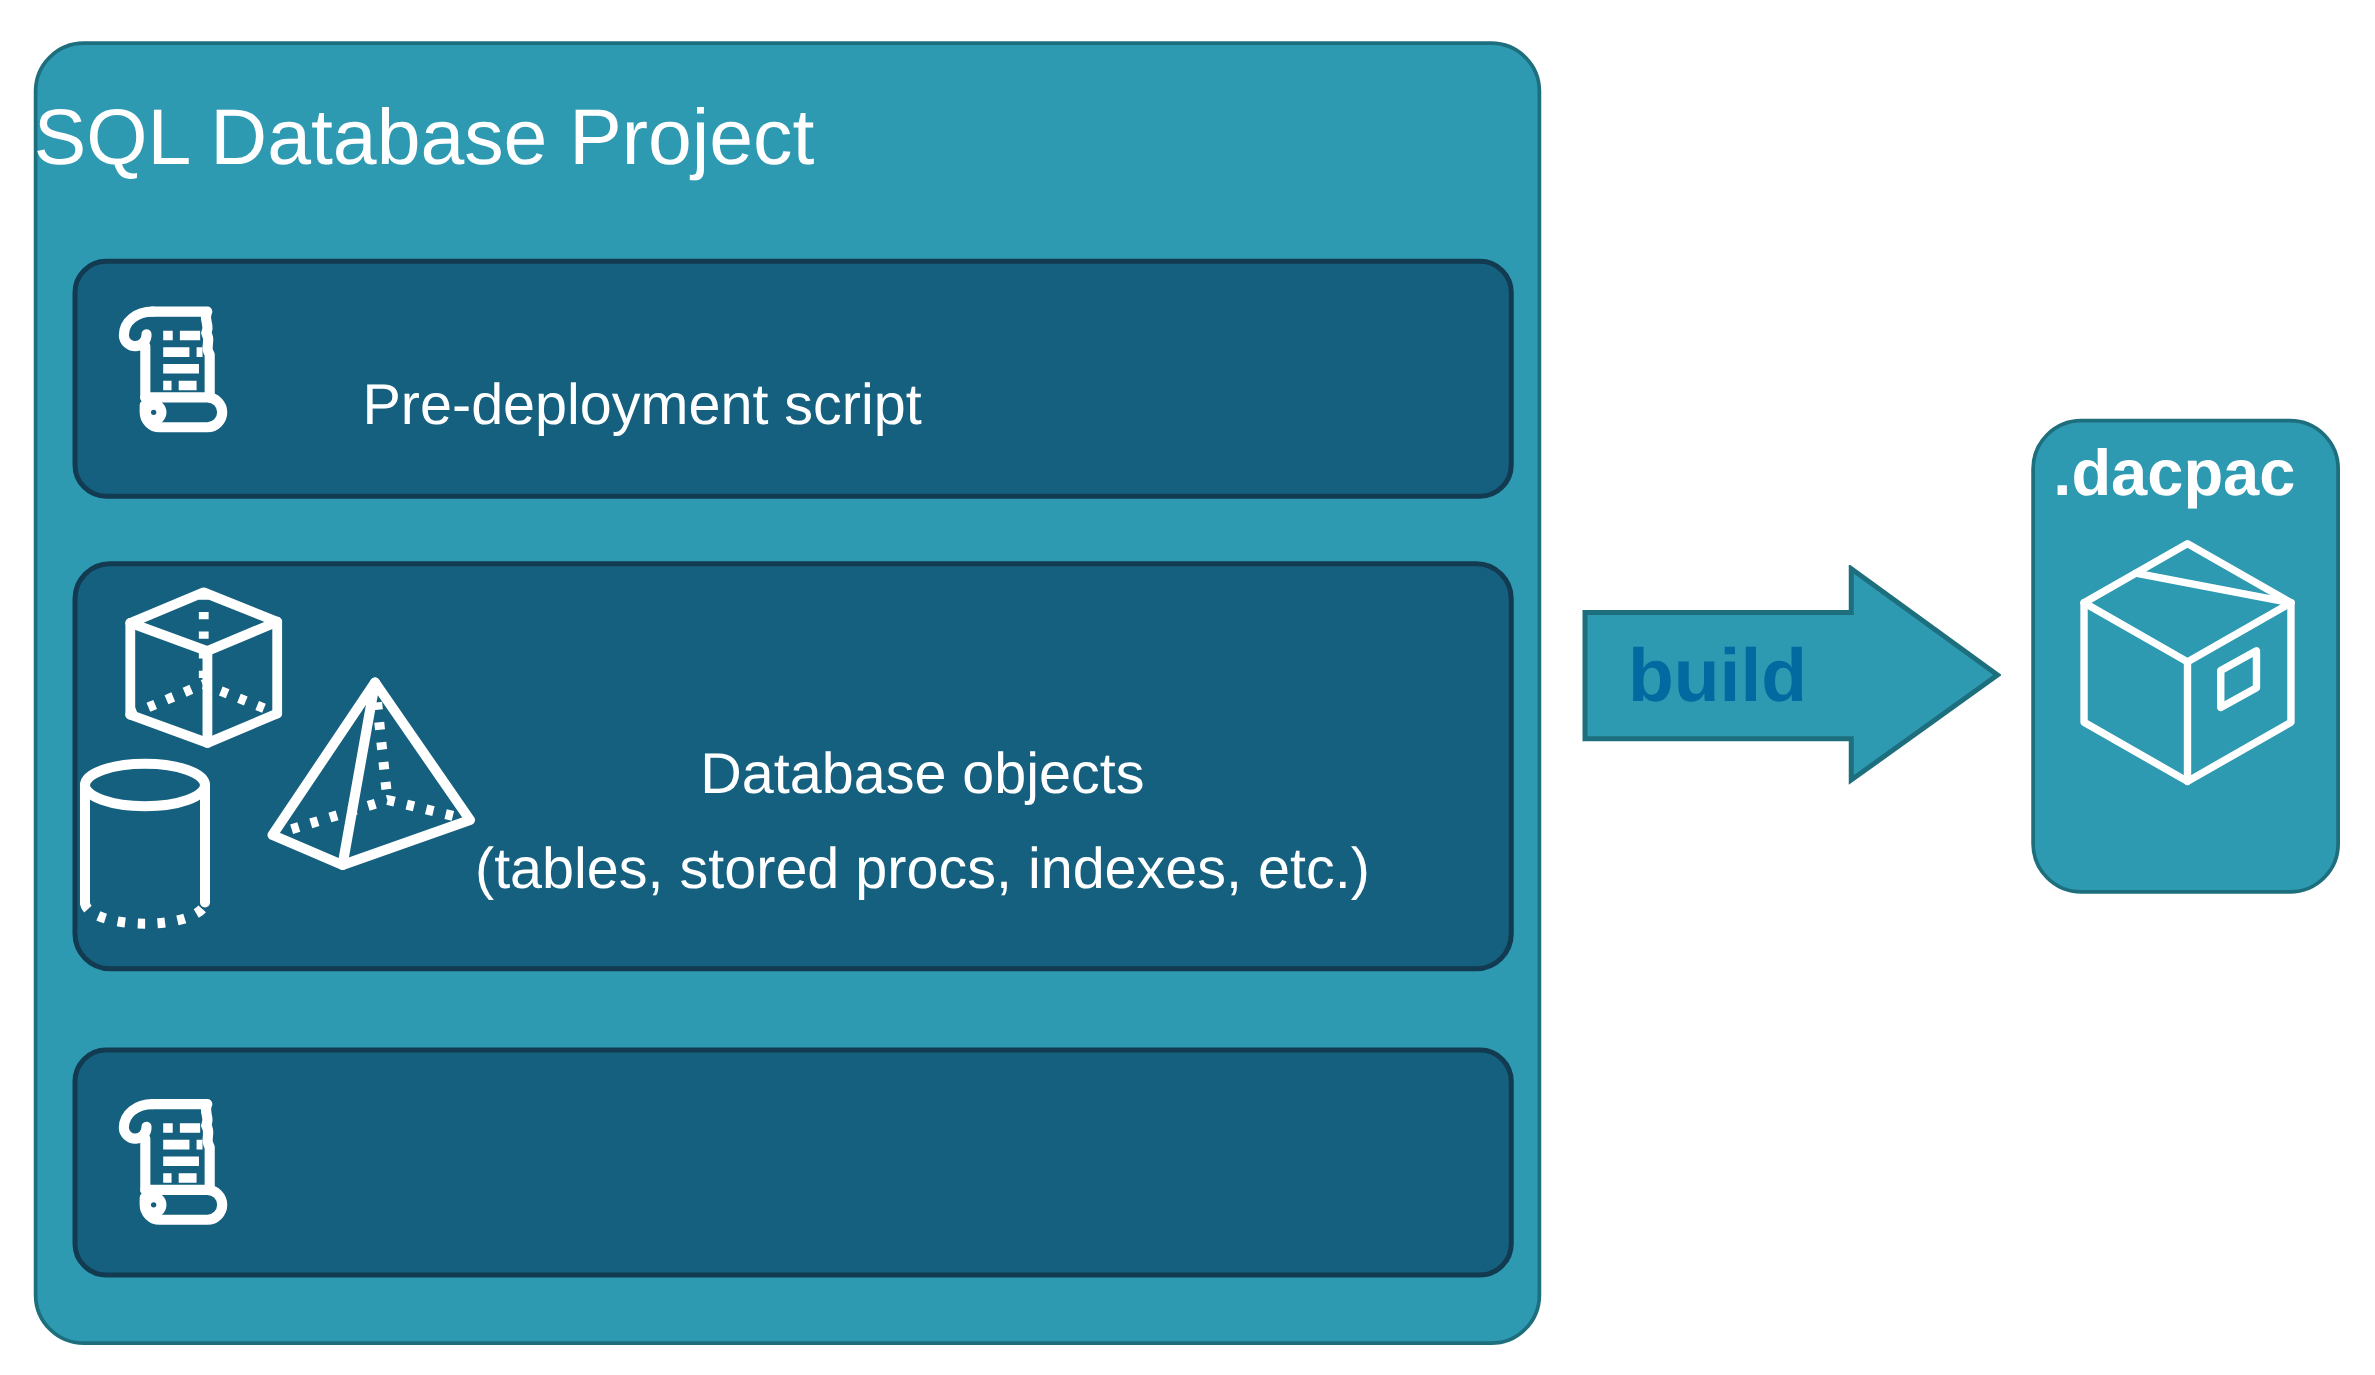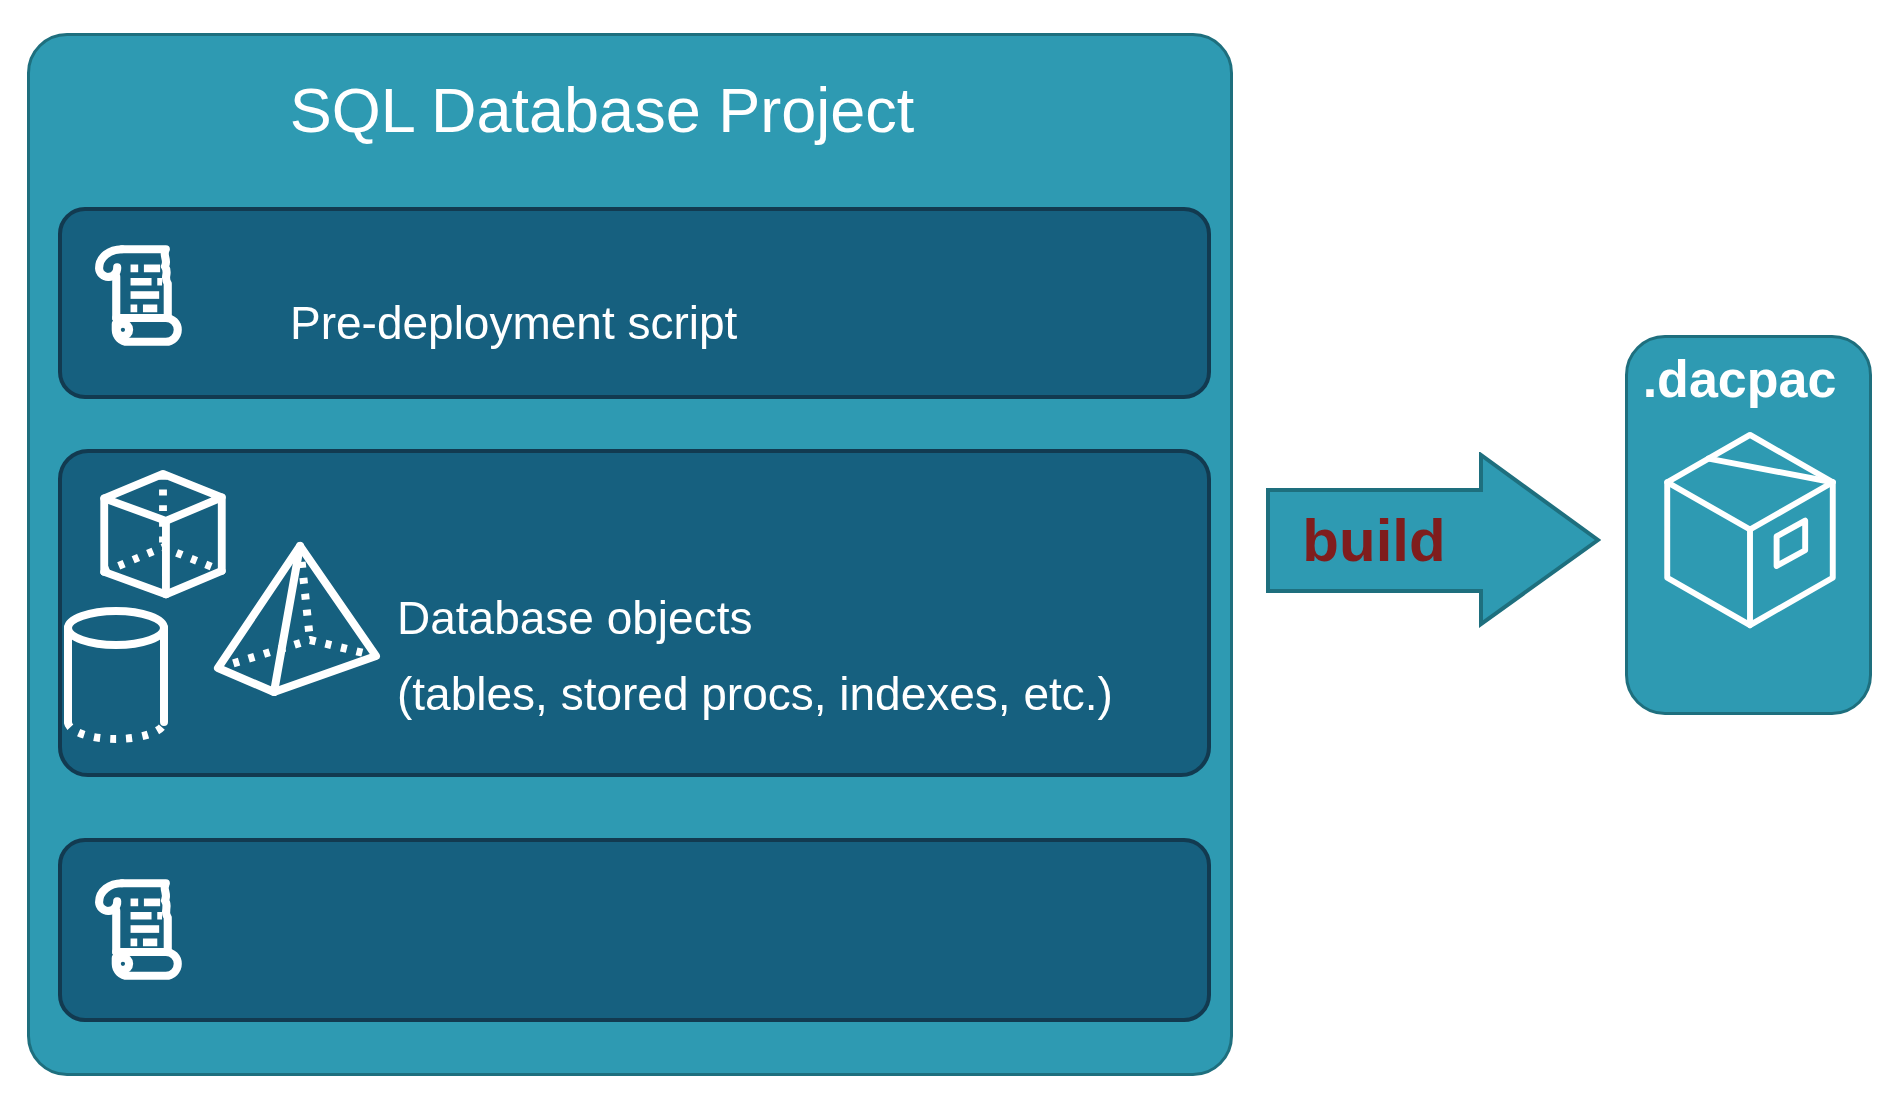--- a/index.html
+++ b/index.html
@@ -8,45 +8,45 @@
     font-family:"Liberation Sans",sans-serif;color:#ffffff;overflow:hidden;
   }
   .abs{position:absolute;}
   .project-box{
     left:27px;top:33px;width:1206px;height:1043px;
     background:#2E9AB2;border:3px solid #1E6F7E;border-radius:40px;
     box-sizing:border-box;
   }
   .project-title{
     left:27px;top:62px;width:1150px;height:96px;line-height:96px;
-    text-align:center;font-size:63px;font-weight:400;color:#ffffff;
+    text-align:left;font-size:63px;font-weight:400;color:#ffffff;
     white-space:nowrap;
   }
   .panel{
     background:#16607F;border:4px solid #123A50;box-sizing:border-box;
   }
   .panel-pre {left:58px;top:207px;width:1153px;height:192px;border-radius:27px;}
   .panel-obj {left:58px;top:449px;width:1153px;height:328px;border-radius:30px;}
   .panel-post{left:58px;top:838px;width:1153px;height:184px;border-radius:27px;}
   .panel-label{
     font-size:46px;font-weight:400;color:#ffffff;white-space:nowrap;margin-top:20px;
   }
   .label-pre {left:290px;top:207px;height:192px;line-height:192px;}
   .label-post{left:290px;top:838px;height:184px;line-height:184px;}
-  .label-obj {left:397px;top:560px;line-height:76px;}
+  .label-obj {left:380px;top:560px;line-height:76px;text-align:center;}
   .icon-svg{display:block;}
   .ic-scroll-pre {left:80px;top:234px;}
   .ic-scroll-post{left:80px;top:868px;}
   .ic-cuboid  {left:88px;top:468px;}
   .ic-pyramid {left:212px;top:540px;}
   .ic-cylinder{left:60px;top:604px;}
   .build-arrow{left:1265px;top:452px;}
   .build-label{
     left:1267px;top:490px;width:214px;height:101px;line-height:101px;
-    text-align:center;font-size:60px;font-weight:700;color:#7f1d1d;
+    text-align:center;font-size:60px;font-weight:700;color:#0369a1;
   }
   .dacpac-box{
     left:1625px;top:335px;width:247px;height:380px;
     background:#2E9AB2;border:3px solid #1E6F7E;border-radius:40px;
     box-sizing:border-box;
   }
   .dacpac-label{
     left:1625px;top:349px;width:229px;text-align:center;
     font-size:52px;font-weight:700;color:#ffffff;
   }

